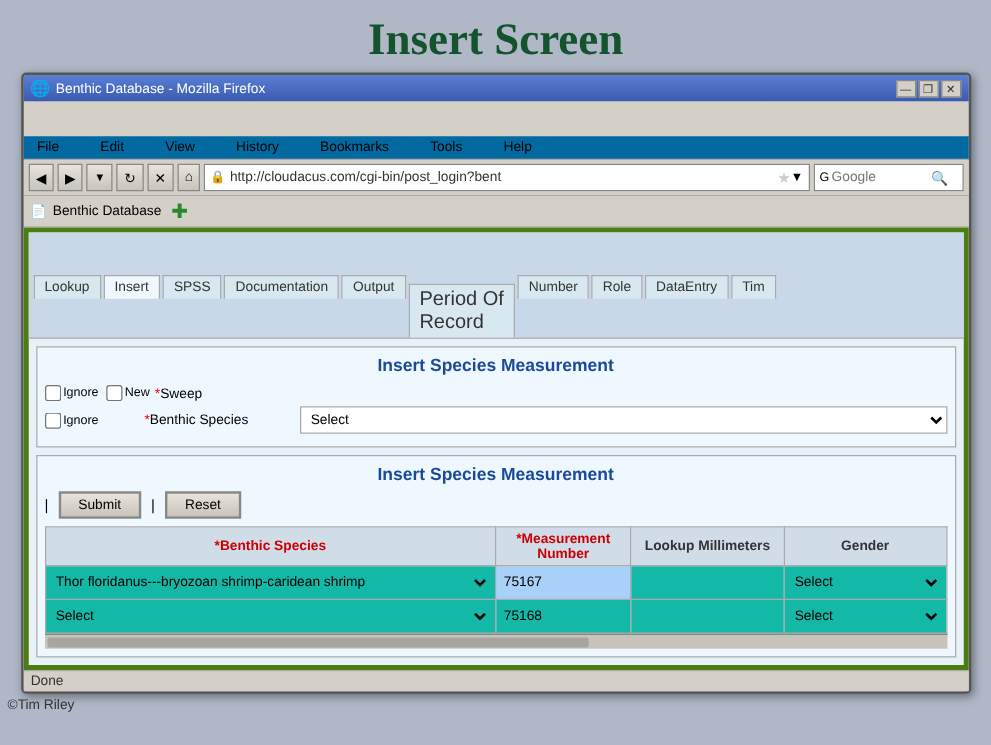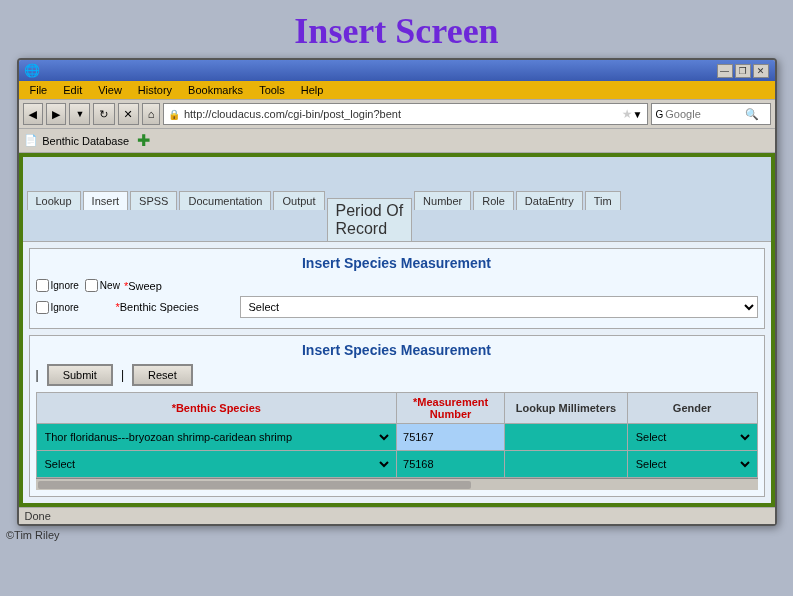--- a/index.html
+++ b/index.html
@@ -8,21 +8,21 @@
       height: 596px;
       background: #b0b8c8;
       font-family: Arial, sans-serif;
       font-size: 12px;
       overflow: hidden;
     }
     .page-title {
       text-align: center;
       font-size: 36px;
       font-weight: bold;
-      color: #6d28d9;
+      color: #14532d;
       padding: 10px 0 6px 0;
       font-family: Georgia, serif;
     }
     .browser-window {
       margin: 0 auto;
       width: 760px;
       border: 2px solid #555;
       border-radius: 4px;
       background: #d4d0c8;
       box-shadow: 2px 2px 8px rgba(0,0,0,0.4);
@@ -40,26 +40,27 @@
     .title-bar-left { display: flex; align-items: center; gap: 4px; }
     .title-bar-buttons { display: flex; gap: 2px; }
     .tb-btn {
       width: 16px; height: 14px;
       background: #d4d0c8;
       border: 1px solid #888;
       display: flex; align-items: center; justify-content: center;
       font-size: 9px; cursor: pointer; color: #333;
     }
     .menu-bar {
-      background: #eab308;
-      display: flex;
-      gap: 10px;
+      background: #0369a1;
+      display: flex;
+      gap: 27px;
       padding: 2px 8px;
       border-bottom: 1px solid #aaa;
       font-size: 11px;
+      margin-top: 28px;
     }
     .menu-item { cursor: pointer; padding: 1px 3px; }
     .toolbar {
       background: #d4d0c8;
       display: flex;
       align-items: center;
       padding: 3px 4px;
       gap: 3px;
       border-bottom: 1px solid #aaa;
     }
@@ -267,20 +268,21 @@
 </head>
 <body>
 
 <div class="page-title">Insert Screen</div>
 
 <div class="browser-window">
 
   <div class="title-bar">
     <div class="title-bar-left">
       <span style="font-size:13px;">🌐</span>
+      <span style="font-size:11px;">Benthic Database - Mozilla Firefox</span>
     </div>
     <div class="title-bar-buttons">
       <div class="tb-btn">—</div>
       <div class="tb-btn">❐</div>
       <div class="tb-btn">✕</div>
     </div>
   </div>
 
   <div class="menu-bar">
     <span class="menu-item">File</span>

